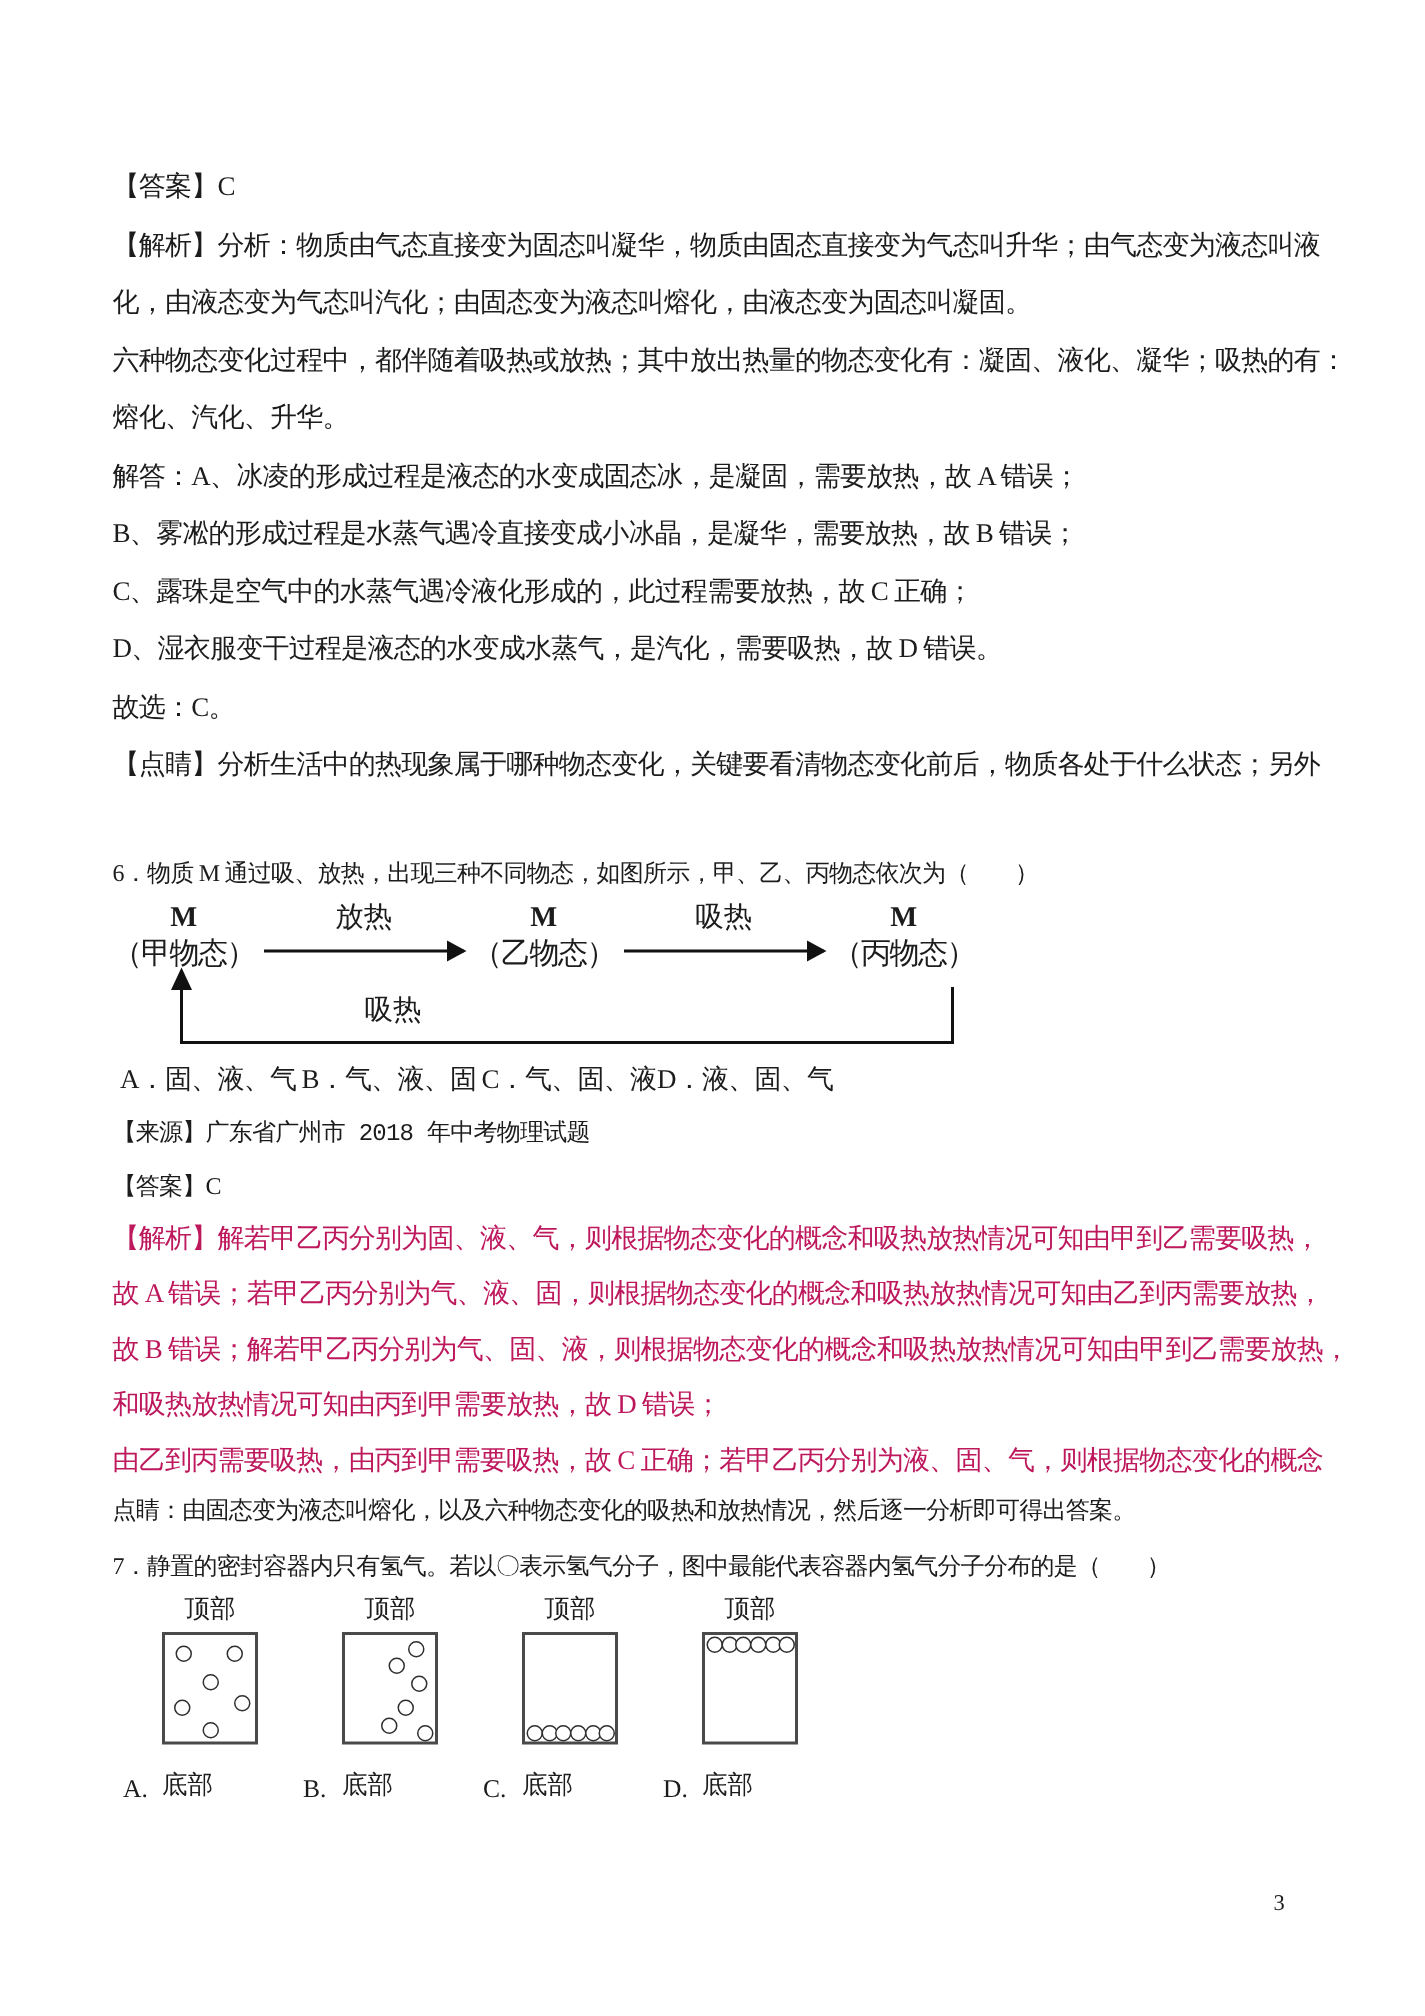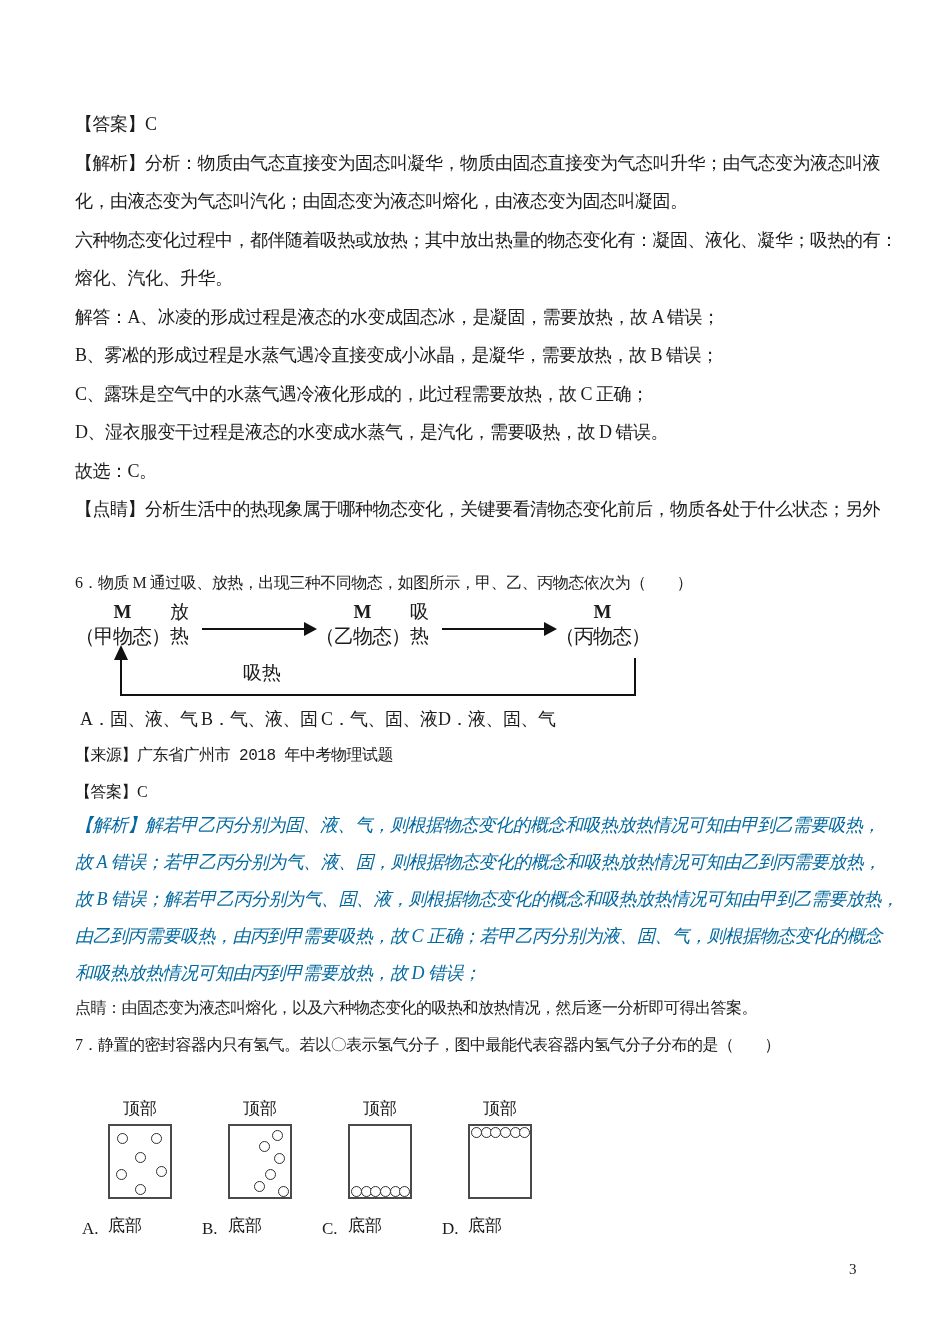--- a/index.html
+++ b/index.html
@@ -15,53 +15,53 @@
   }
   .textblock { position:absolute; left:75px; width:822px; font-size:18px; letter-spacing:-0.5px; }
   .tb-s5 { top:105px; line-height:38.5px; }
   .line { white-space:nowrap; }
   .single { position:absolute; left:75px; width:822px; font-size:16px; letter-spacing:-0.5px; line-height:38px; white-space:nowrap; }
   .stem6 { top:564px; }
   .src   { top:737px;font-family:Liberation Mono, monospace; }
   .ans6  { top:773px; }
   .tip   { top:989px; }
   .stem7 { top:1026px; }
-  .tb-red { top:807px; line-height:37px; color:#0369a1;font-style:italic; }
+  .tb-red { top:807px; line-height:37px; color:#be185d; }
 
   
   .optrow { position:absolute; left:0; top:700px; width:950px; height:38px; font-size:18px; line-height:38px; }
   .optrow span { position:absolute; white-space:nowrap; letter-spacing:-0.5px; }
   .opt0 { left:80px; } .opt1 { left:201px; } .opt2 { left:321px; } .opt3 { left:438px; }
 
   
   .diagram { position:absolute; left:75px; top:600px; width:650px; height:102px; font-size:20px; }
   .d-row { display:flex; align-items:flex-start; }
   .d-node { text-align:center; }
   .d-node .m { display:block; line-height:24px; font-weight:bold; font-size:19px; }
   .d-node .lab { display:block; line-height:25px; white-space:nowrap; letter-spacing:-1px; }
-  .d-arrow { width:145px; display:flex; flex-direction:row; align-items:center; }
+  .d-arrow { width:145px; display:flex; flex-direction:column; align-items:center; }
   .d-arrow .albl { line-height:24px; font-size:19px; }
   .d-arrow .shaft { width:92%; height:2px; background:#111; position:relative; margin-top:9px; }
   .d-arrow .shaft::after {
     content:""; position:absolute; right:-2px; top:-6px;
     border-left:13px solid #111; border-top:7px solid transparent; border-bottom:7px solid transparent;
   }
   .d-return {
     position:absolute; left:45px; top:58px; width:516px; height:38px;
     border-left:2px solid #111; border-bottom:2px solid #111; border-right:2px solid #111;
   }
   .d-return::before {
     content:""; position:absolute; left:-8px; top:-13px;
     border-bottom:15px solid #111; border-left:7px solid transparent; border-right:7px solid transparent;
   }
   .d-return-label { position:absolute; left:168px; top:60px; font-size:19px; }
 
   
   .containers { position:absolute; left:0; top:1062px; width:950px; height:145px; font-size:17px; }
-  .c-group { position:absolute; top:0; width:125px; height:145px;margin-top:36px; }
+  .c-group { position:absolute; top:0; width:125px; height:145px; }
   .cg-a { left:78px; } .cg-b { left:198px; } .cg-c { left:318px; } .cg-d { left:438px; }
   .c-top { position:absolute; left:30px; top:0; width:64px; text-align:center; line-height:22px; }
   .c-box { position:absolute; left:30px; top:26px; width:64px; height:75px; border:2px solid #4a4a4a; background:#fff; }
   .c-letter { position:absolute; left:4px; top:120px; line-height:22px; }
   .c-bottom { position:absolute; left:30px; top:117px; width:64px; text-align:left; line-height:22px; }
   .molecule {
     position:absolute; width:11px; height:11px;
     border:1.6px solid #2f2f2f; border-radius:50%; background:#fff;
   }
   .page-number { position:absolute; left:849px; top:1259px; font-size:15px; line-height:20px; }
@@ -121,22 +121,22 @@
     <span class="opt3">D．液、固、气</span>
   </div>
 
   <div class="single src">【来源】广东省广州市 2018 年中考物理试题</div>
   <div class="single ans6">【答案】C</div>
 
   <div class="textblock tb-red">
     <div class="line">【解析】解若甲乙丙分别为固、液、气，则根据物态变化的概念和吸热放热情况可知由甲到乙需要吸热，</div>
     <div class="line">故 A 错误；若甲乙丙分别为气、液、固，则根据物态变化的概念和吸热放热情况可知由乙到丙需要放热，</div>
     <div class="line">故 B 错误；解若甲乙丙分别为气、固、液，则根据物态变化的概念和吸热放热情况可知由甲到乙需要放热，</div>
+    <div class="line">和吸热放热情况可知由丙到甲需要放热，故 D 错误；</div>
     <div class="line">由乙到丙需要吸热，由丙到甲需要吸热，故 C 正确；若甲乙丙分别为液、固、气，则根据物态变化的概念</div>
-    <div class="line">和吸热放热情况可知由丙到甲需要放热，故 D 错误；</div>
   </div>
 
   <div class="single tip">点睛：由固态变为液态叫熔化，以及六种物态变化的吸热和放热情况，然后逐一分析即可得出答案。</div>
 
   <div class="single stem7">7．静置的密封容器内只有氢气。若以〇表示氢气分子，图中最能代表容器内氢气分子分布的是（　　）</div>
 
   <div class="containers">
 
     <div class="c-group cg-a">
       <div class="c-top">顶部</div>

